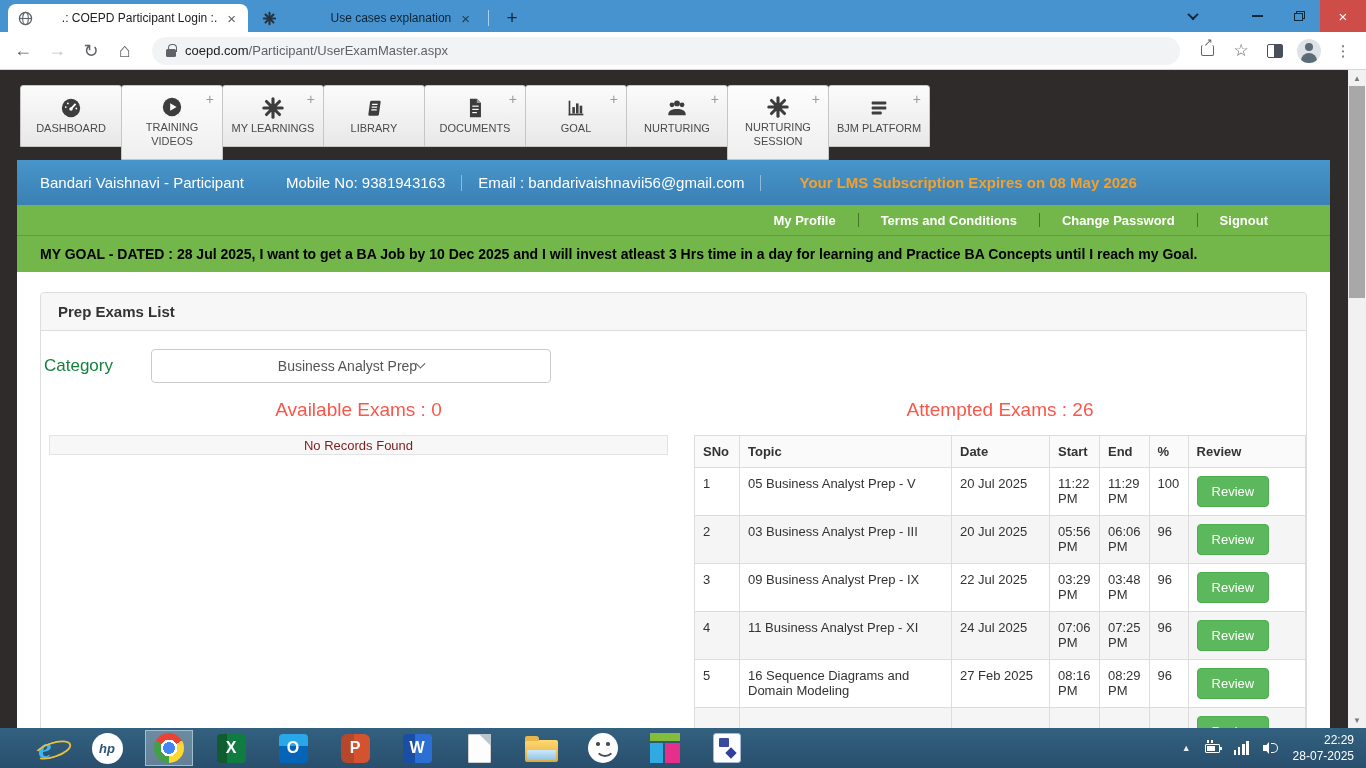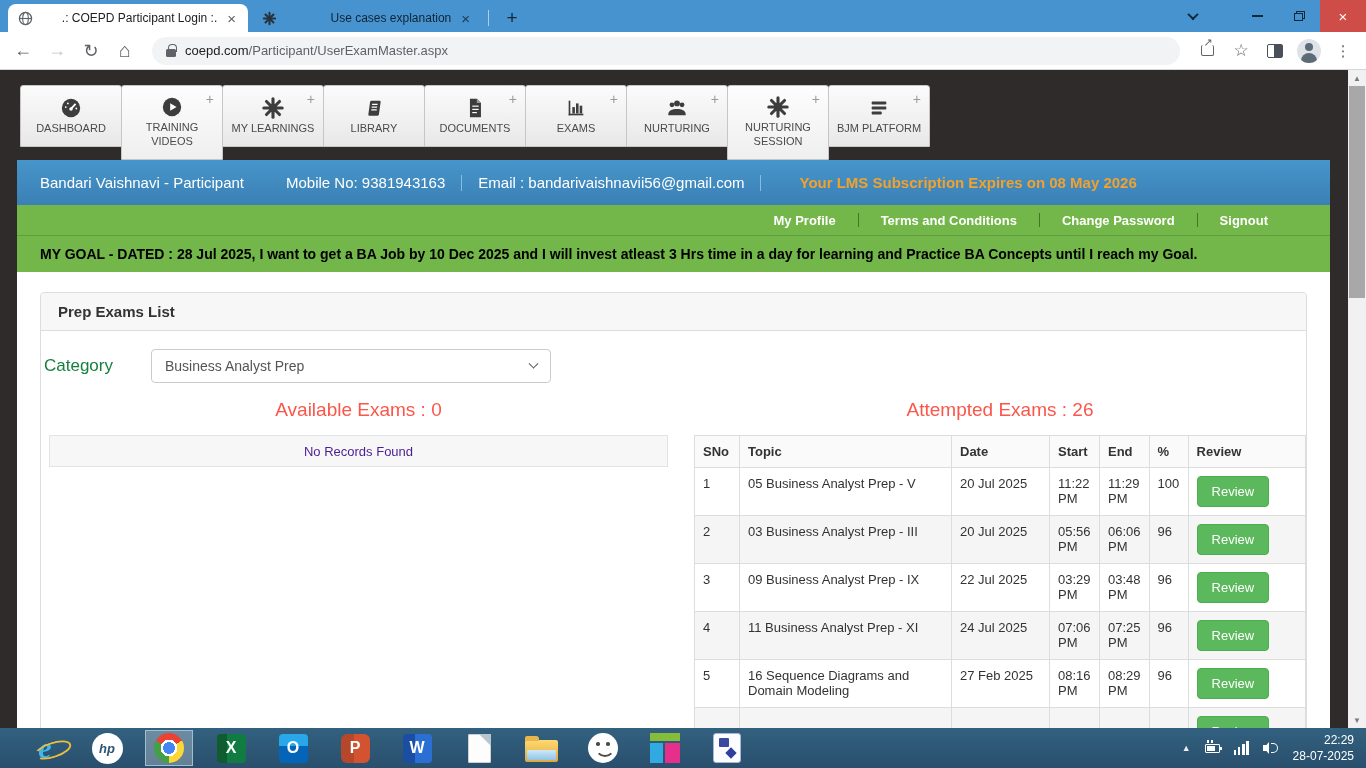--- a/index.html
+++ b/index.html
@@ -70,28 +70,28 @@
   .lsep { width:1px; height:14px; background:rgba(30,60,10,.55); }
 
   .goalbar { height:37px; background:#73b649; border-top:1px solid #5f9e3a; display:flex; align-items:center; padding:0 23px; color:#000000; font-weight:bold; font-size:14px; white-space:nowrap; }
 
   .white { height:456px; background:#fff; padding:20px 23px 0 23px; }
   .panel { border:1px solid #ddd; border-radius:4px; background:#fff; }
   .panel-h { height:38px; background:#f7f7f7; border-bottom:1px solid #ddd; border-radius:4px 4px 0 0; display:flex; align-items:center; padding-left:17px; font-size:15px; font-weight:bold; color:#333; }
   .panel-b { padding-top:18px; }
   .catrow { display:flex; align-items:center; padding-left:3px; margin-bottom:16px; }
   .catlabel { font-size:17px; color:#15803d; width:107px; }
-  .select { width:400px; height:34px; border:1px solid #ccc; border-radius:4px; display:flex; align-items:center; justify-content:space-between; padding:0 13px; font-size:14px; color:#555; background:#fff; cursor:pointer; }
+  .select { width:400px; height:34px; border:1px solid #ccc; border-radius:4px; display:flex; align-items:center; justify-content:center; padding:0 13px; font-size:14px; color:#555; background:#fff; cursor:pointer; }
   .caret { width:7px; height:7px; border-right:1.6px solid #555; border-bottom:1.6px solid #555; transform:rotate(45deg) translate(-2px,-2px); }
 
   .cols { display:flex; gap:18px; }
   .col-l { width:635px; }
   .col-r { flex:1; }
   .coltitle { text-align:center; color:#fb564a; font-size:19px; margin-bottom:14px; }
-  .norec { margin:0 8px; height:32px; background:#f7f7f7; border:1px solid #e3e3e3; display:flex; align-items:center; justify-content:center; font-size:13px; color:#4c1d95; }
+  .norec { margin:0 8px; height:20px; background:#f7f7f7; border:1px solid #e3e3e3; display:flex; align-items:center; justify-content:center; font-size:13px; color:#7f1d1d; }
 
   table.exams { width:100%; border-collapse:collapse; font-size:13px; color:#333; }
   table.exams th, table.exams td { border:1px solid #ddd; padding:8px; text-align:left; vertical-align:top; }
   table.exams th { font-weight:bold; background:#fafafa; }
   table.exams tbody tr:nth-child(even) td { background:#f5f5f5; }
   td.c-btn { text-align:center; }
   .btn-review { background:#5cb85c; border:1px solid #4cae4c; color:#fff; font-size:13px; padding:7px 14px; border-radius:4px; cursor:pointer; font-family:"Liberation Sans", sans-serif; }
   col.c-sno{width:45px} col.c-topic{width:212px} col.c-date{width:98px} col.c-start{width:50px} col.c-end{width:45px} col.c-pct{width:39px}
 
   
@@ -298,21 +298,21 @@
             <span class="plus">+</span>
             <span class="nicon">
               <svg width="22" height="22" viewBox="0 0 24 24">
                 <rect x="4" y="4" width="1.8" height="16" fill="#3d3d3d"></rect>
                 <rect x="4" y="18.2" width="16" height="1.8" fill="#3d3d3d"></rect>
                 <rect x="8" y="11" width="2.8" height="7" fill="#3d3d3d"></rect>
                 <rect x="12" y="7" width="2.8" height="11" fill="#3d3d3d"></rect>
                 <rect x="16" y="9.5" width="2.8" height="8.5" fill="#3d3d3d"></rect>
               </svg>
             </span>
-            <span class="nlabel">EXAMS</span>
+            <span class="nlabel">GOAL</span>
           </div>
           <div class="navtab">
             <span class="plus">+</span>
             <span class="nicon">
               <svg width="22" height="22" viewBox="0 0 24 24">
                 <circle cx="6.5" cy="8.5" r="2.6" fill="#3d3d3d"></circle>
                 <circle cx="17.5" cy="8.5" r="2.6" fill="#3d3d3d"></circle>
                 <circle cx="12" cy="7" r="3.2" fill="#3d3d3d"></circle>
                 <path d="M2.5 19c0-3.8 4.2-5.8 9.5-5.8s9.5 2 9.5 5.8v.8H2.5z" fill="#3d3d3d"></path>
               </svg>

